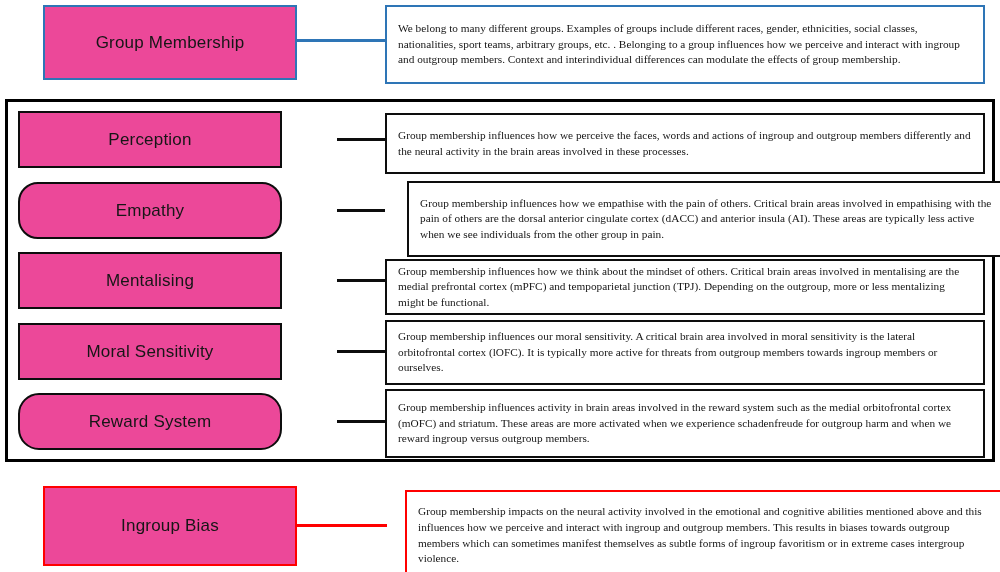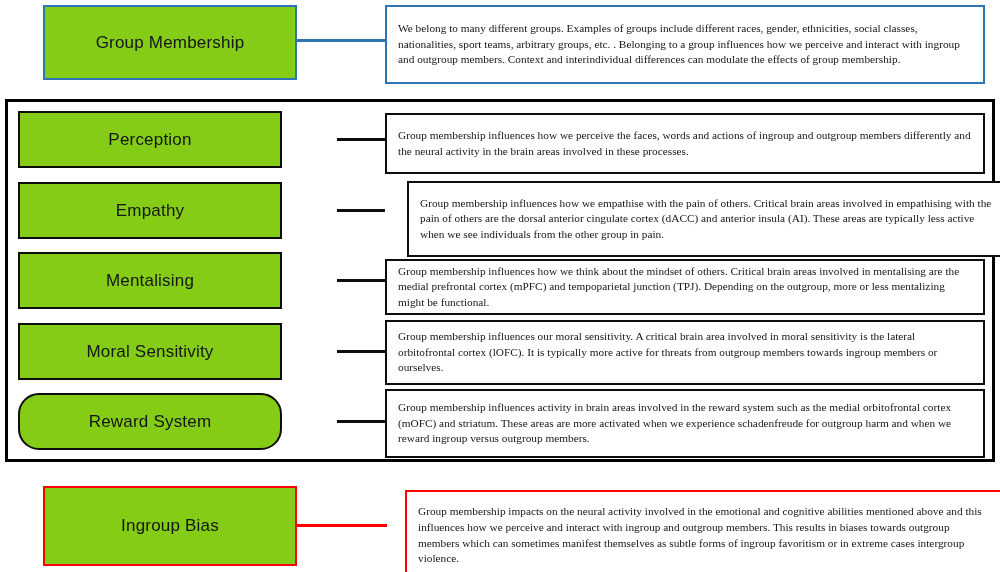--- a/index.html
+++ b/index.html
@@ -10,21 +10,21 @@
     position: relative;
     width: 1000px;
     height: 572px;
     background: #ffffff;
     overflow: hidden;
   }
 
   
   .labelbox {
     position: absolute;
-    background: #84cc16;
+    background: #ec4899;
     display: flex;
     align-items: center;
     justify-content: center;
     font-size: 17px;
     letter-spacing: 0.2px;
     text-align: center;
   }
 
   
   .descbox {
@@ -51,21 +51,21 @@
     left: 5px; top: 99px; width: 990px; height: 363px;
     border: 3px solid #000000;
     background: #ffffff;
   }
 
   .proc-label { left: 18px; width: 264px; height: 57px; border: 2.5px solid #0d0d0d; }
   .proc-desc  { left: 385px; width: 600px; border: 2px solid #0d0d0d; }
   .proc-line  { left: 337px; width: 48px; height: 3px; background: #0d0d0d; }
 
   .r0 .proc-label { top: 111px; }  .r0 .proc-desc { top: 113px; height: 61px; }  .r0 .proc-line { top: 138px; }
-  .r1 .proc-label { top: 182px; }  .r1 .proc-desc { top: 181px; height: 76px; margin-left: 22px; }  .r1 .proc-line { top: 209px; }
+  .r1 .proc-label { top: 182px; border-radius: 20px; }  .r1 .proc-desc { top: 181px; height: 76px; margin-left: 22px; }  .r1 .proc-line { top: 209px; }
   .r2 .proc-label { top: 252px; justify-content: center; }  .r2 .proc-desc { top: 259px; height: 56px; }  .r2 .proc-line { top: 279px; }
   .r3 .proc-label { top: 323px; }  .r3 .proc-desc { top: 320px; height: 65px; }  .r3 .proc-line { top: 350px; }
   .r4 .proc-label { top: 393px; border-radius: 21px; }  .r4 .proc-desc { top: 389px; height: 69px; }  .r4 .proc-line { top: 420px; }
 
   
   .ib-box  { left: 43px;  top: 486px; width: 254px; height: 80px; border: 2.5px solid #FF0000; }
   .ib-line { left: 295px; top: 524px; width: 92px;  height: 2.5px; background: #FF0000; }
   .ib-desc { left: 405px; top: 490px; width: 600px; height: 91px; border: 2px solid #FF0000; }
 </style>
 </head>

